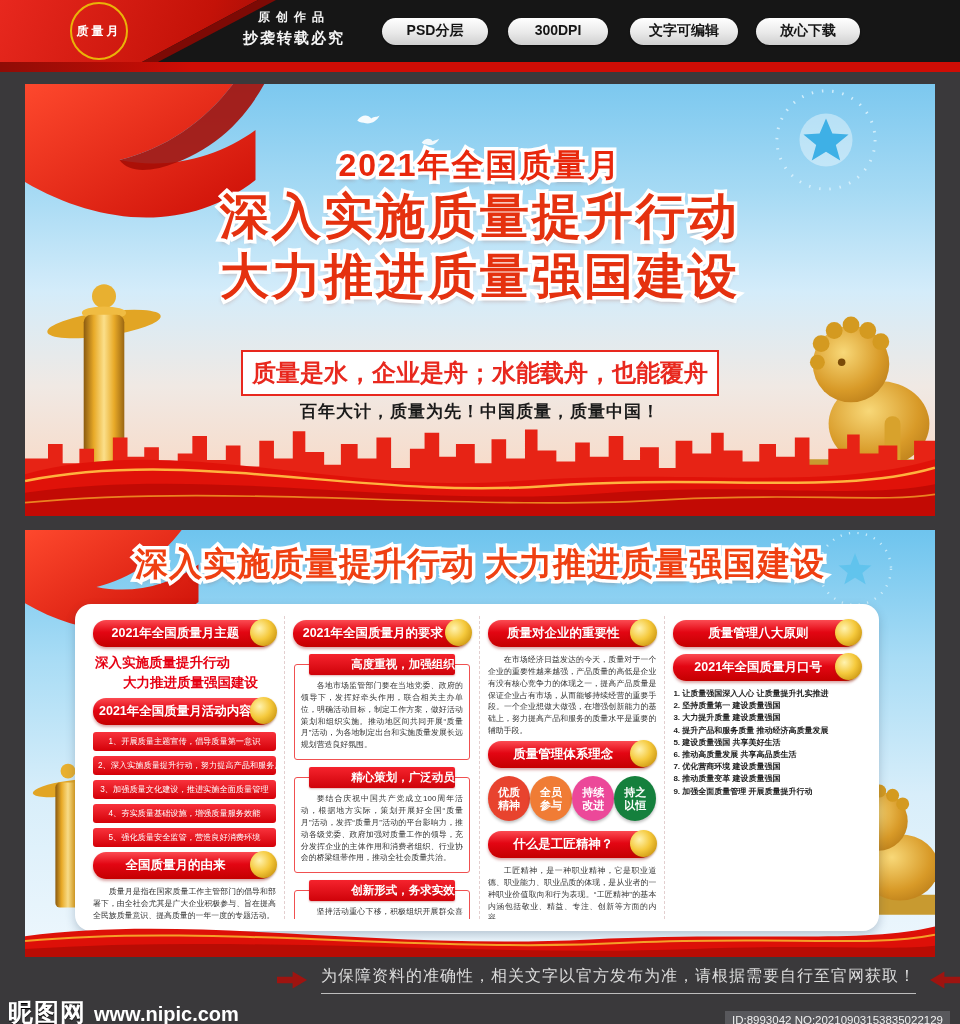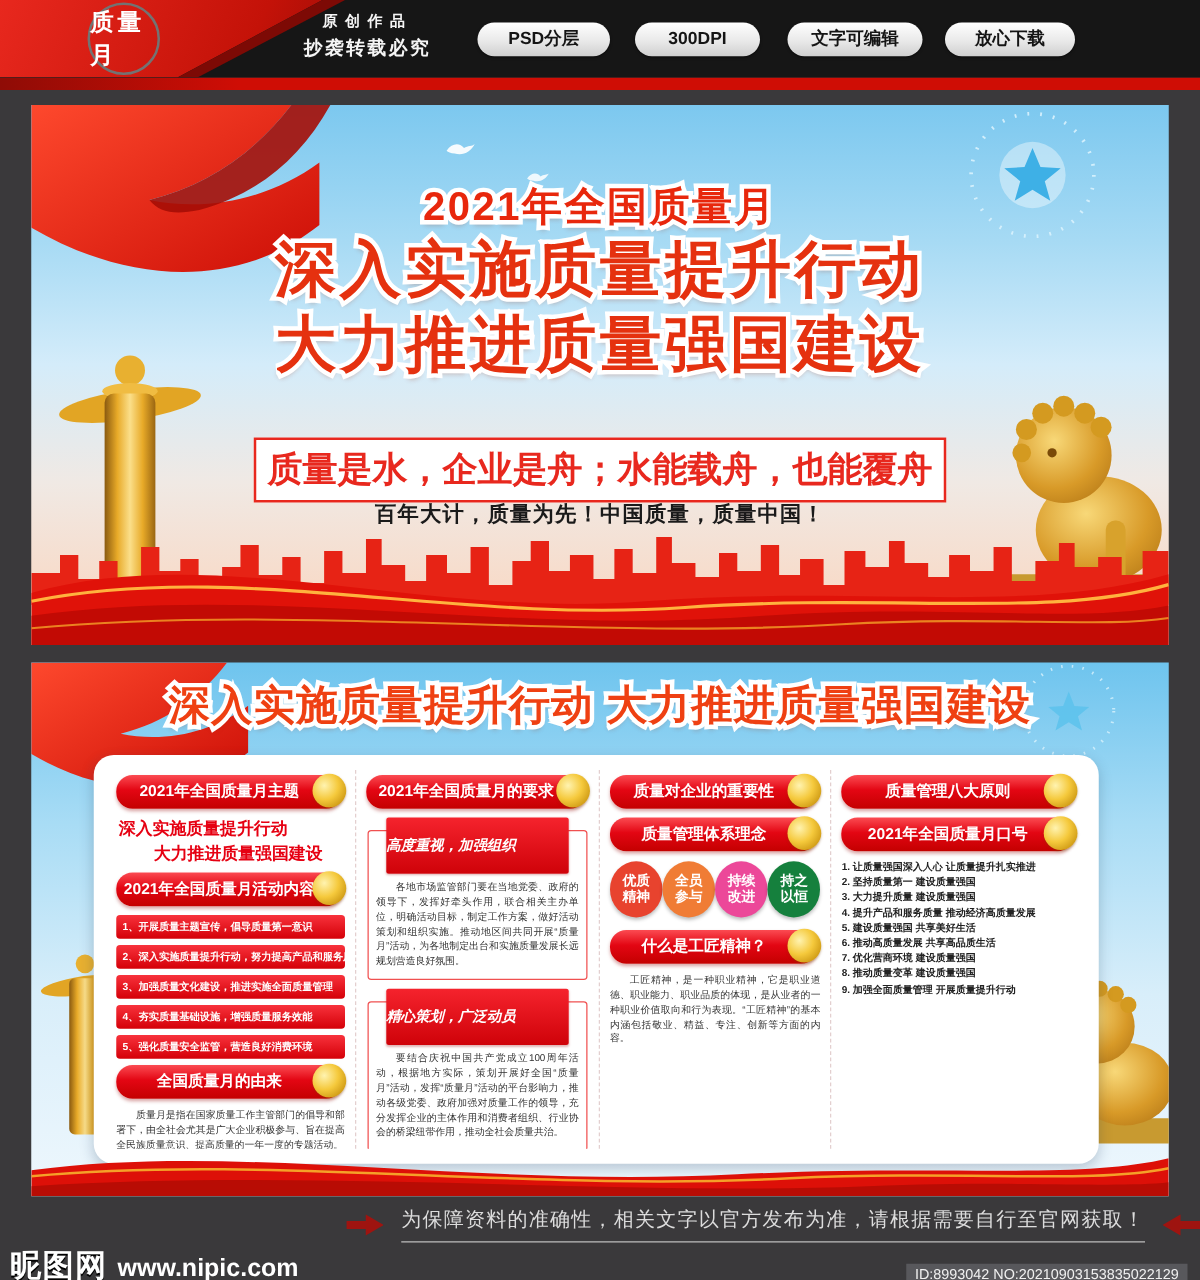--- a/index.html
+++ b/index.html
@@ -6,22 +6,22 @@
   html,body { width:960px; height:1024px; background:#3a393b; font-family:"Liberation Sans","DejaVu Sans",sans-serif; overflow:hidden; }
 
   
   .topbar { position:relative; height:62px; background:#161616; overflow:hidden; }
   .ribbon-diag { position:absolute; left:0; top:0; width:280px; height:62px;
     background:linear-gradient(115deg,#e8281e 0%,#c41208 70%,#9c0c06 100%);
     clip-path:polygon(0 0,258px 0,142px 100%,0 100%); }
   .ribbon-diag-edge { position:absolute; left:0; top:0; width:290px; height:62px;
     background:#7d0a05; clip-path:polygon(258px 0,276px 0,158px 100%,142px 100%); }
   .logo-circle { position:absolute; left:70px; top:2px; width:58px; height:58px; border-radius:50%;
-    border:2px solid #737373; display:flex; align-items:center; justify-content:center;
-    color:#fff; font-weight:bold; font-size:19px; letter-spacing:3px; }
+    border:2px solid #eab308; display:flex; align-items:center; justify-content:center;
+    color:#fff; font-weight:bold; font-size:12px; letter-spacing:3px; }
   .notice { position:absolute; left:228px; top:9px; width:132px; text-align:center; color:#f5f5f5; font-weight:bold; }
   .notice .l1 { font-size:12px; letter-spacing:6px;text-align:center; }
   .notice .l2 { font-size:15px; letter-spacing:2px; margin-top:3px; }
   .pill { position:absolute; top:18px; height:27px; line-height:25px; border-radius:14px;
     background:linear-gradient(180deg,#ffffff 0%,#e9e9e9 55%,#cfcfcf 100%);
     color:#151515; font-weight:bold; font-size:14px; text-align:center; box-shadow:0 1px 2px rgba(0,0,0,.5); }
   .pill.b1 { left:382px; width:106px; }
   .pill.b2 { left:508px; width:100px; }
   .pill.b3 { left:630px; width:108px; }
   .pill.b4 { left:756px; width:104px; }
@@ -41,21 +41,21 @@
 
   
   .stroke { position:relative; z-index:4; }
   .stroke::before { content:attr(data-text); position:absolute; left:0; top:0; width:100%;
     color:#fff; -webkit-text-stroke:7px #fff; z-index:-1; text-shadow:0 4px 4px rgba(150,40,10,.30); }
   .p1-sub { position:absolute; top:60px; width:100%; text-align:center; font-size:32px; font-weight:bold;
     color:#e8270c; letter-spacing:2px; }
   .p1-big { position:absolute; top:102px; width:100%; text-align:center; font-weight:bold;
     font-size:49px; line-height:60px; color:#e5310f; letter-spacing:3px; }
   .p1-box { position:absolute; top:266px; left:50%; transform:translateX(-50%); z-index:5;
-    background:#fff; border:2px solid #e8281e; color:#e8281e; font-weight:bold; font-size:28px;
+    background:#fff; border:2px solid #e8281e; color:#e8281e; font-weight:bold; font-size:24px;
     padding:5px 9px; white-space:nowrap; }
   .p1-plain { position:absolute; top:316px; width:100%; text-align:center; z-index:5;
     color:#1a1a1a; font-weight:bold; font-size:17px; letter-spacing:1px; }
 
   .p2-title { position:absolute; top:12px; width:100%; text-align:center; font-weight:bold;
     font-size:33px; color:#ef4012; letter-spacing:1px; z-index:4; }
 
   
   .panel { position:absolute; left:50px; right:56px; top:74px; bottom:26px; z-index:5;
     background:#ffffff; border-radius:16px; box-shadow:0 4px 10px rgba(30,60,90,.25);
@@ -65,29 +65,29 @@
 
   .banner { position:relative; background:linear-gradient(180deg,#fb4b52 0%,#e30613 45%,#c40000 100%);
     border-radius:13px; color:#fff; font-weight:bold; font-size:12.5px; text-align:center;
     padding:5px 20px 5px 4px; margin:4px 2px 7px 0; box-shadow:0 2px 3px rgba(150,0,0,.35); white-space:nowrap; }
   .banner::after { content:''; position:absolute; right:-3px; top:-1px; width:27px; height:27px; border-radius:50%;
     background:radial-gradient(circle at 35% 35%,#fff3b0,#f5c93c 45%,#c8920e 85%); box-shadow:0 1px 2px rgba(120,70,0,.4); }
 
   .theme-l1 { color:#e60012; font-weight:bold; font-size:13.5px; margin:4px 0 2px 2px; }
   .theme-l2 { color:#e60012; font-weight:bold; font-size:13.5px; margin:0 0 6px 30px; }
 
-  .act-bar { background:linear-gradient(180deg,#f8323c,#d40008); color:#fff; font-weight:bold;
-    font-size:8.2px; padding:4px 5px; border-radius:3px; margin:5px 0; white-space:nowrap; overflow:hidden; }
+  .act-bar { background:linear-gradient(180deg,#f8323c,#d40008); color:#fff; font-weight:normal;
+    font-size:8.2px; padding:4px 5px; border-radius:3px; margin:5px 0; white-space:nowrap; overflow:hidden;text-align:center; }
 
   .para { color:#333; font-size:7.9px; line-height:1.5; text-indent:2em; margin:4px 0; text-align:justify; }
 
   .sect { border:1px solid #f05050; border-radius:3px; margin:17px 1px 6px; padding:0 6px 6px; }
   .sect-head { width:90%; margin:-11px auto 5px; background:linear-gradient(180deg,#f5232d,#cf0209);
-    color:#fff; font-weight:bold; font-size:11.5px; text-align:left; padding:15px 0; border-radius:2px;
-    box-shadow:0 1px 2px rgba(150,0,0,.3); white-space:nowrap;font-style:italic; }
+    color:#fff; font-weight:bold; font-size:11.5px; text-align:right; padding:3px 0; border-radius:2px;
+    box-shadow:0 1px 2px rgba(150,0,0,.3); white-space:nowrap; }
   .sect .para { text-indent:2em; margin:2px 0; }
 
   .circles { display:flex; justify-content:space-between; margin:8px 0 10px; }
   .circle { width:45px; height:45px; border-radius:50%; color:#fff; font-weight:bold; font-size:11px;
     display:flex; align-items:center; justify-content:center; text-align:center; line-height:1.15;
     box-shadow:0 2px 3px rgba(0,0,0,.25); }
   .circle span { display:block; width:2.3em;font-family:Liberation Serif, serif; }
 
   .principles { display:grid; grid-template-columns:1fr 1fr; gap:7px; margin:6px 0 10px; }
   .principle { border:1.5px solid #e8353c; border-radius:2px; background:#fff; color:#e60012;
@@ -273,20 +273,21 @@
           <div class="para">要结合庆祝中国共产党成立100周年活动，根据地方实际，策划开展好全国“质量月”活动，发挥“质量月”活动的平台影响力，推动各级党委、政府加强对质量工作的领导，充分发挥企业的主体作用和消费者组织、行业协会的桥梁纽带作用，推动全社会质量共治。</div>
         </div>
         <div class="sect">
           <div class="sect-head">创新形式，务求实效</div>
           <div class="para">坚持活动重心下移，积极组织开展群众喜闻乐见、寓教于乐的活动，鼓励充分利用互联网等资源，线上线下结合开展主题活动。按照“我为群众办实事”实践活动的总体要求，推出质量惠民、质量便民的实招硬招，让群众享受“质量月”的成果，让“质量月”活动更加深入人心。</div>
         </div>
       </div>
 
       <div class="col">
         <div class="banner">质量对企业的重要性</div>
+        <div class="para">在市场经济日益发达的今天，质量对于一个企业的重要性越来越强，产品质量的高低是企业有没有核心竞争力的体现之一，提高产品质量是保证企业占有市场，从而能够持续经营的重要手段。一个企业想做大做强，在增强创新能力的基础上，努力提高产品和服务的质量水平是重要的辅助手段。</div>
         <div class="banner">质量管理体系理念</div>
         <div class="circles">
           <div class="circle" style="background: rgb(232, 67, 46);">
               <span>优质精神</span>
             </div>
           <div class="circle" style="background: rgb(240, 124, 53);">
               <span>全员参与</span>
             </div>
           <div class="circle" style="background: #ec4899;">
               <span>持续改进</span>

